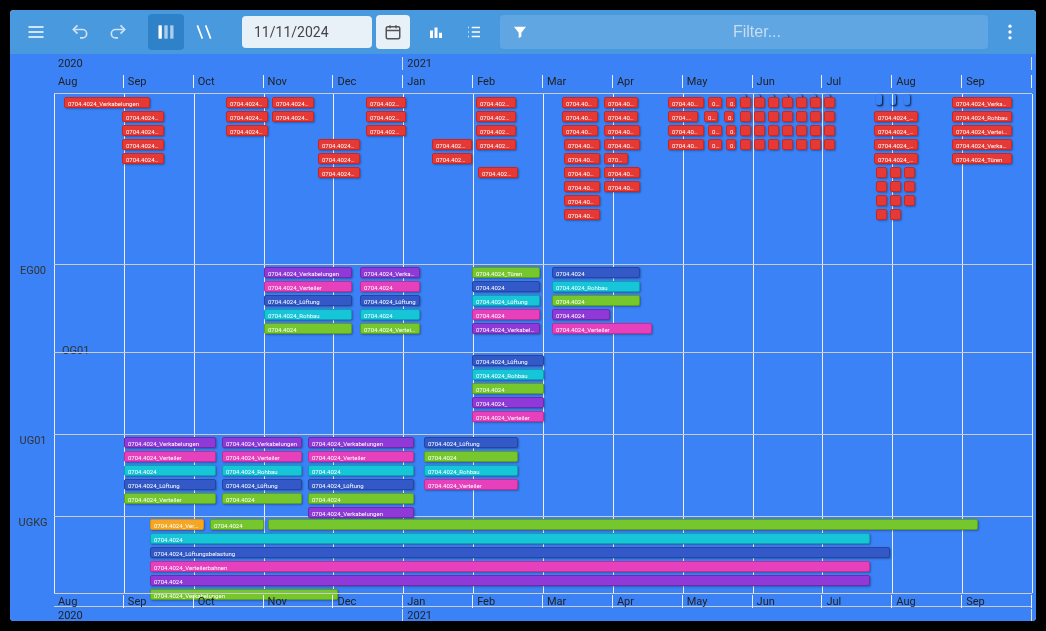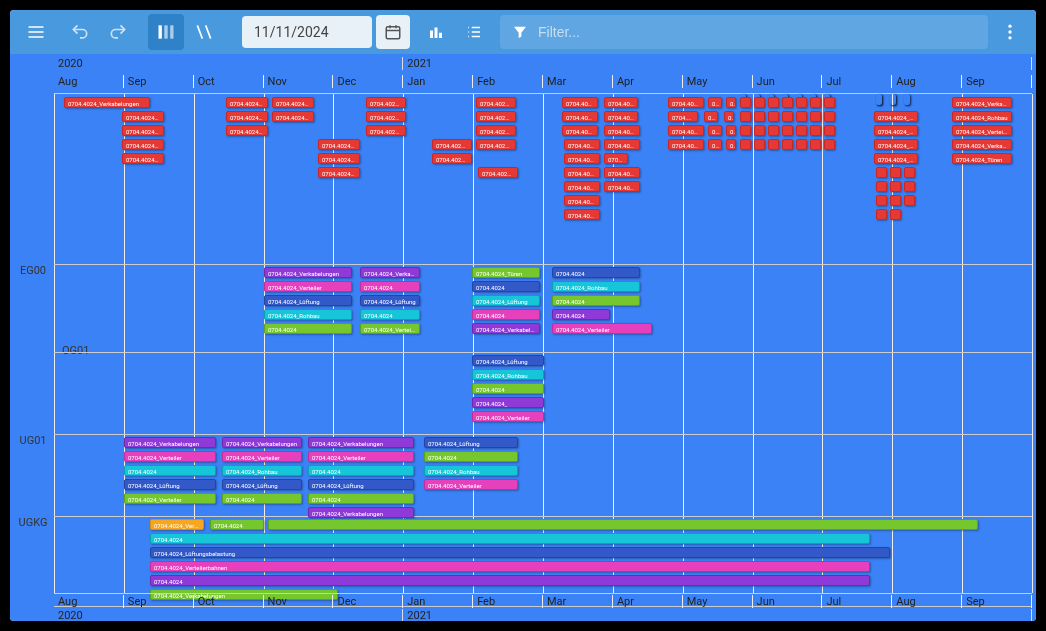--- a/index.html
+++ b/index.html
@@ -72,22 +72,23 @@
     align-items: center;
     padding: 0 12px;
     gap: 10px;
     color: #c8ddf0;
   }
   .filter-input {
     background: transparent;
     border: none;
     outline: none;
     color: #fff;
-    font-size: 14px;
+    font-size: 16px;
     flex: 1;
+    text-align: center;
   }
   .filter-input::placeholder { color: #c8ddf0; }
   .spacer { flex: 0 0 8px; }
 
   .gantt {
     flex: 1;
     position: relative;
     overflow: hidden;
     background: #3b82f6;
   }

